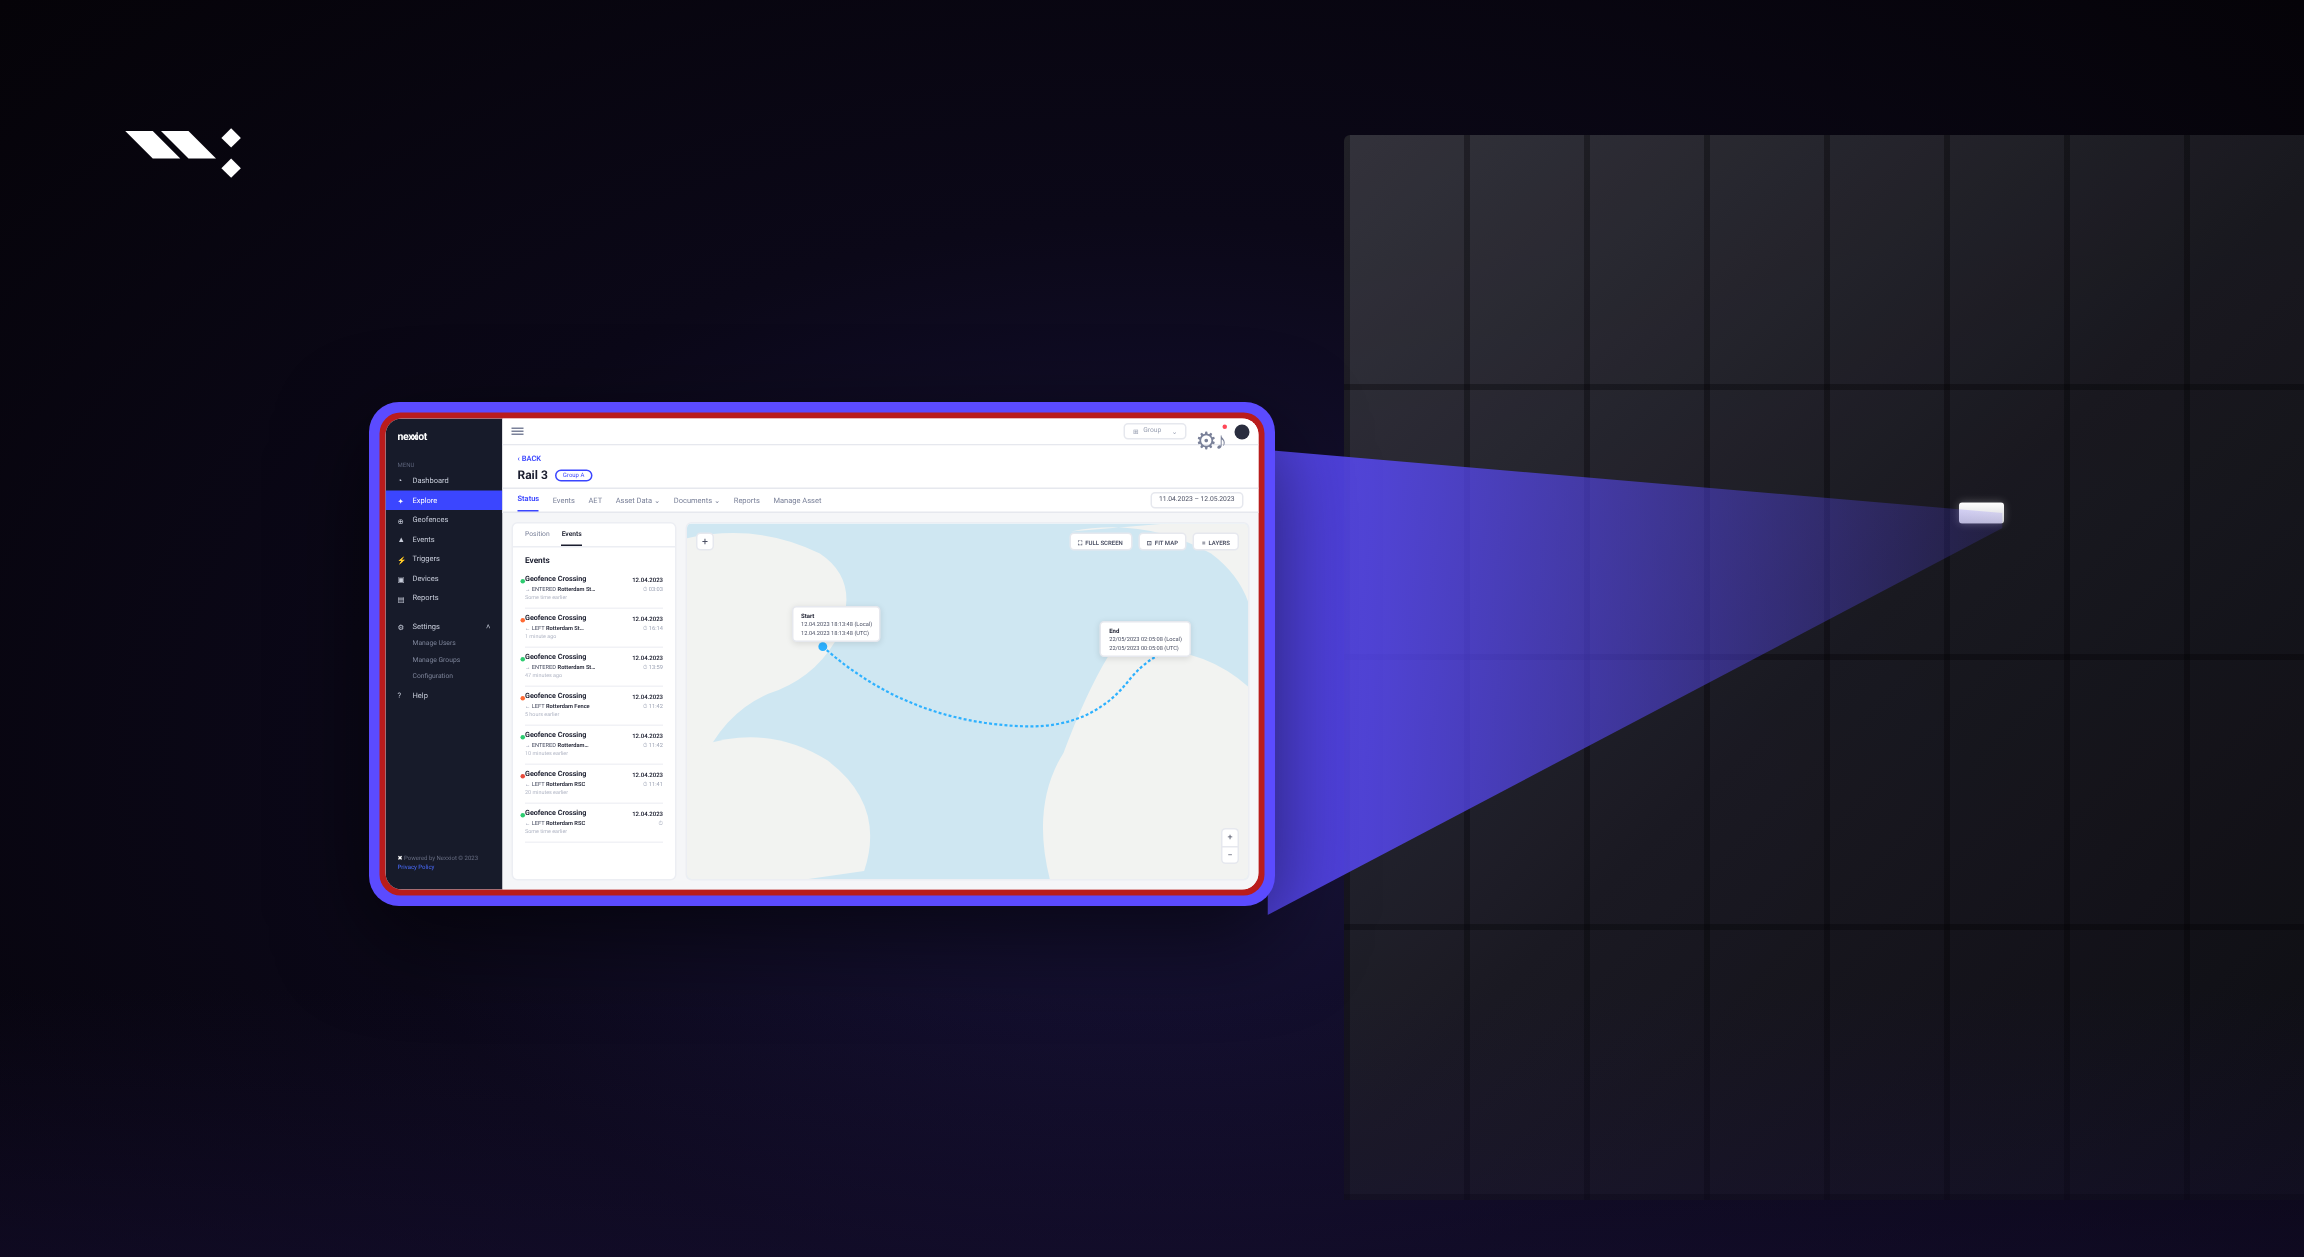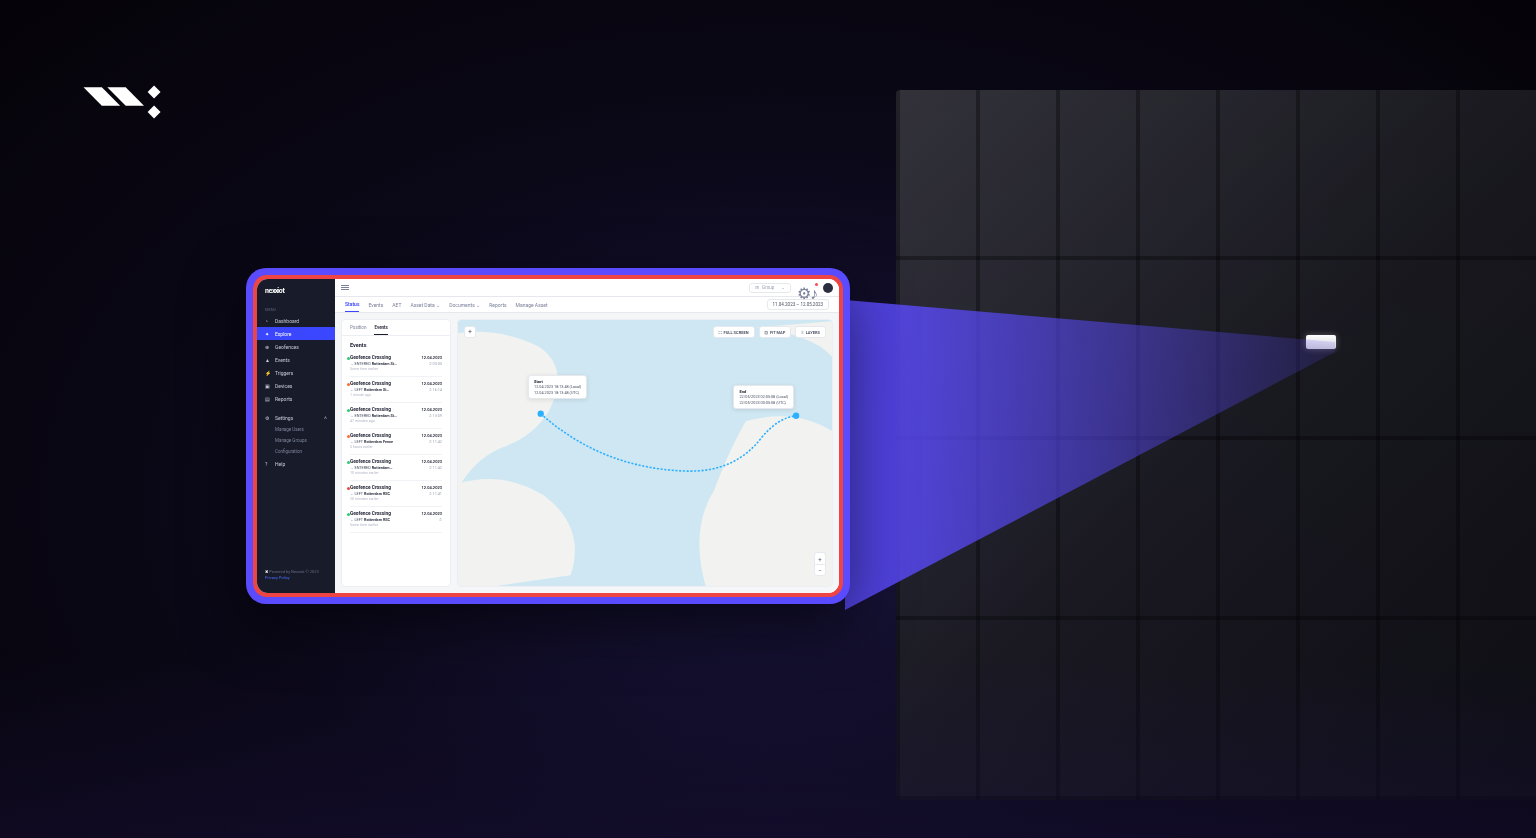--- a/index.html
+++ b/index.html
@@ -16,21 +16,21 @@
       repeating-linear-gradient(0deg,rgba(0,0,0,.35) 0 4px,transparent 4px 180px),
       linear-gradient(135deg,#3a3a42 0%,#1c1c22 50%,#0f0f14 100%);}
   .sensor{position:absolute;top:335px;right:200px;width:30px;height:14px;background:linear-gradient(#fff,#d0d0d4);border-radius:2px;box-shadow:0 0 6px rgba(255,255,255,.3)}
 
   
   .beam{position:absolute;top:300px;left:845px;width:490px;height:310px;pointer-events:none}
   .beam svg{width:100%;height:100%}
 
   
   .tablet{position:absolute;top:268px;left:246px;width:604px;height:336px;background:#5b4bff;border-radius:20px;padding:7px;box-shadow:0 20px 60px rgba(0,0,0,.6)}
-  .tablet-inner{width:100%;height:100%;background:#ef4444;border-radius:14px;padding:4px}
+  .tablet-inner{width:100%;height:100%;background:#b91c1c;border-radius:14px;padding:4px}
   .screen{width:100%;height:100%;background:#f5f6f8;border-radius:11px;display:flex;overflow:hidden}
 
   
   .sidebar{width:78px;flex:0 0 78px;background:#171b2a;color:#9aa1b3;font-size:5px;display:flex;flex-direction:column;padding:6px 0}
   .sb-logo{color:#fff;font-weight:700;font-size:7px;padding:2px 8px 8px;letter-spacing:-.3px}
   .sb-label{font-size:4px;color:#5a6178;padding:4px 8px 2px;text-transform:uppercase}
   .sb-item{display:flex;align-items:center;gap:4px;padding:3.5px 8px;cursor:pointer;color:#c7ccd9}
   .sb-item.active{background:#3b46ff;color:#fff;border-radius:0}
   .sb-item .ico{width:6px;height:6px;flex:0 0 6px;display:inline-block}
   .sb-sub{padding:3px 8px 3px 18px;color:#7d8499;font-size:4.5px;cursor:pointer}
@@ -200,20 +200,27 @@
         <div class="search">
           <span>⊞</span>
           <span>Group</span>
           <span style="margin-left:4px">⌄</span>
         </div>
         <div class="tb-ico">⚙</div>
         <div class="tb-ico bell">♪</div>
         <div class="avatar"></div>
       </div>
 
+      <div class="hdr">
+        <div class="back">‹ <span>BACK</span></div>
+        <div class="title-row">
+          <div class="title">Rail 3</div>
+          <div class="badge">Group A</div>
+        </div>
+      </div>
 
       <div class="tabsrow">
         <div class="tab active">Status</div>
         <div class="tab">Events</div>
         <div class="tab">AET</div>
         <div class="tab"><span>Asset Data</span> <span>⌄</span></div>
         <div class="tab"><span>Documents</span> <span>⌄</span></div>
         <div class="tab">Reports</div>
         <div class="tab">Manage Asset</div>
         <div class="date-pill">11.04.2023 – 12.05.2023</div>

